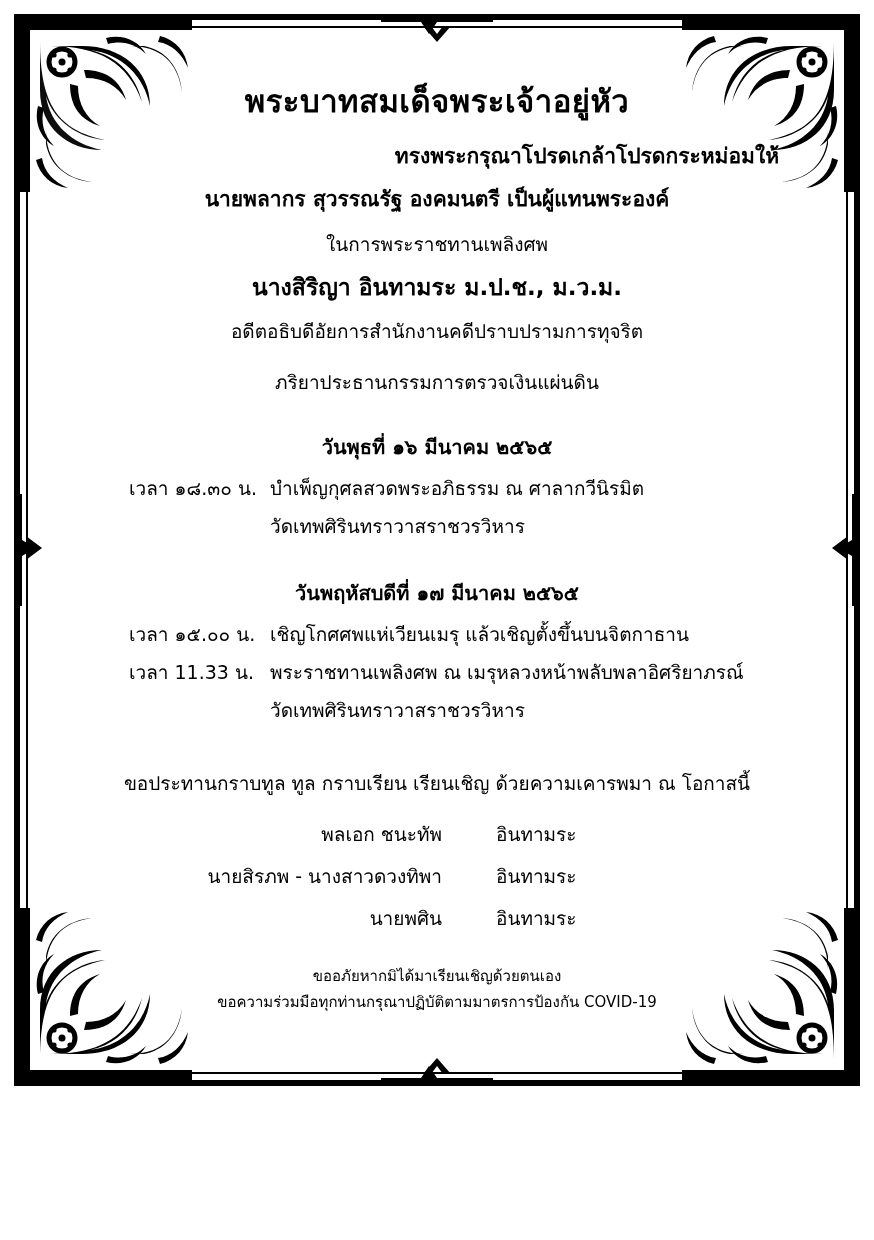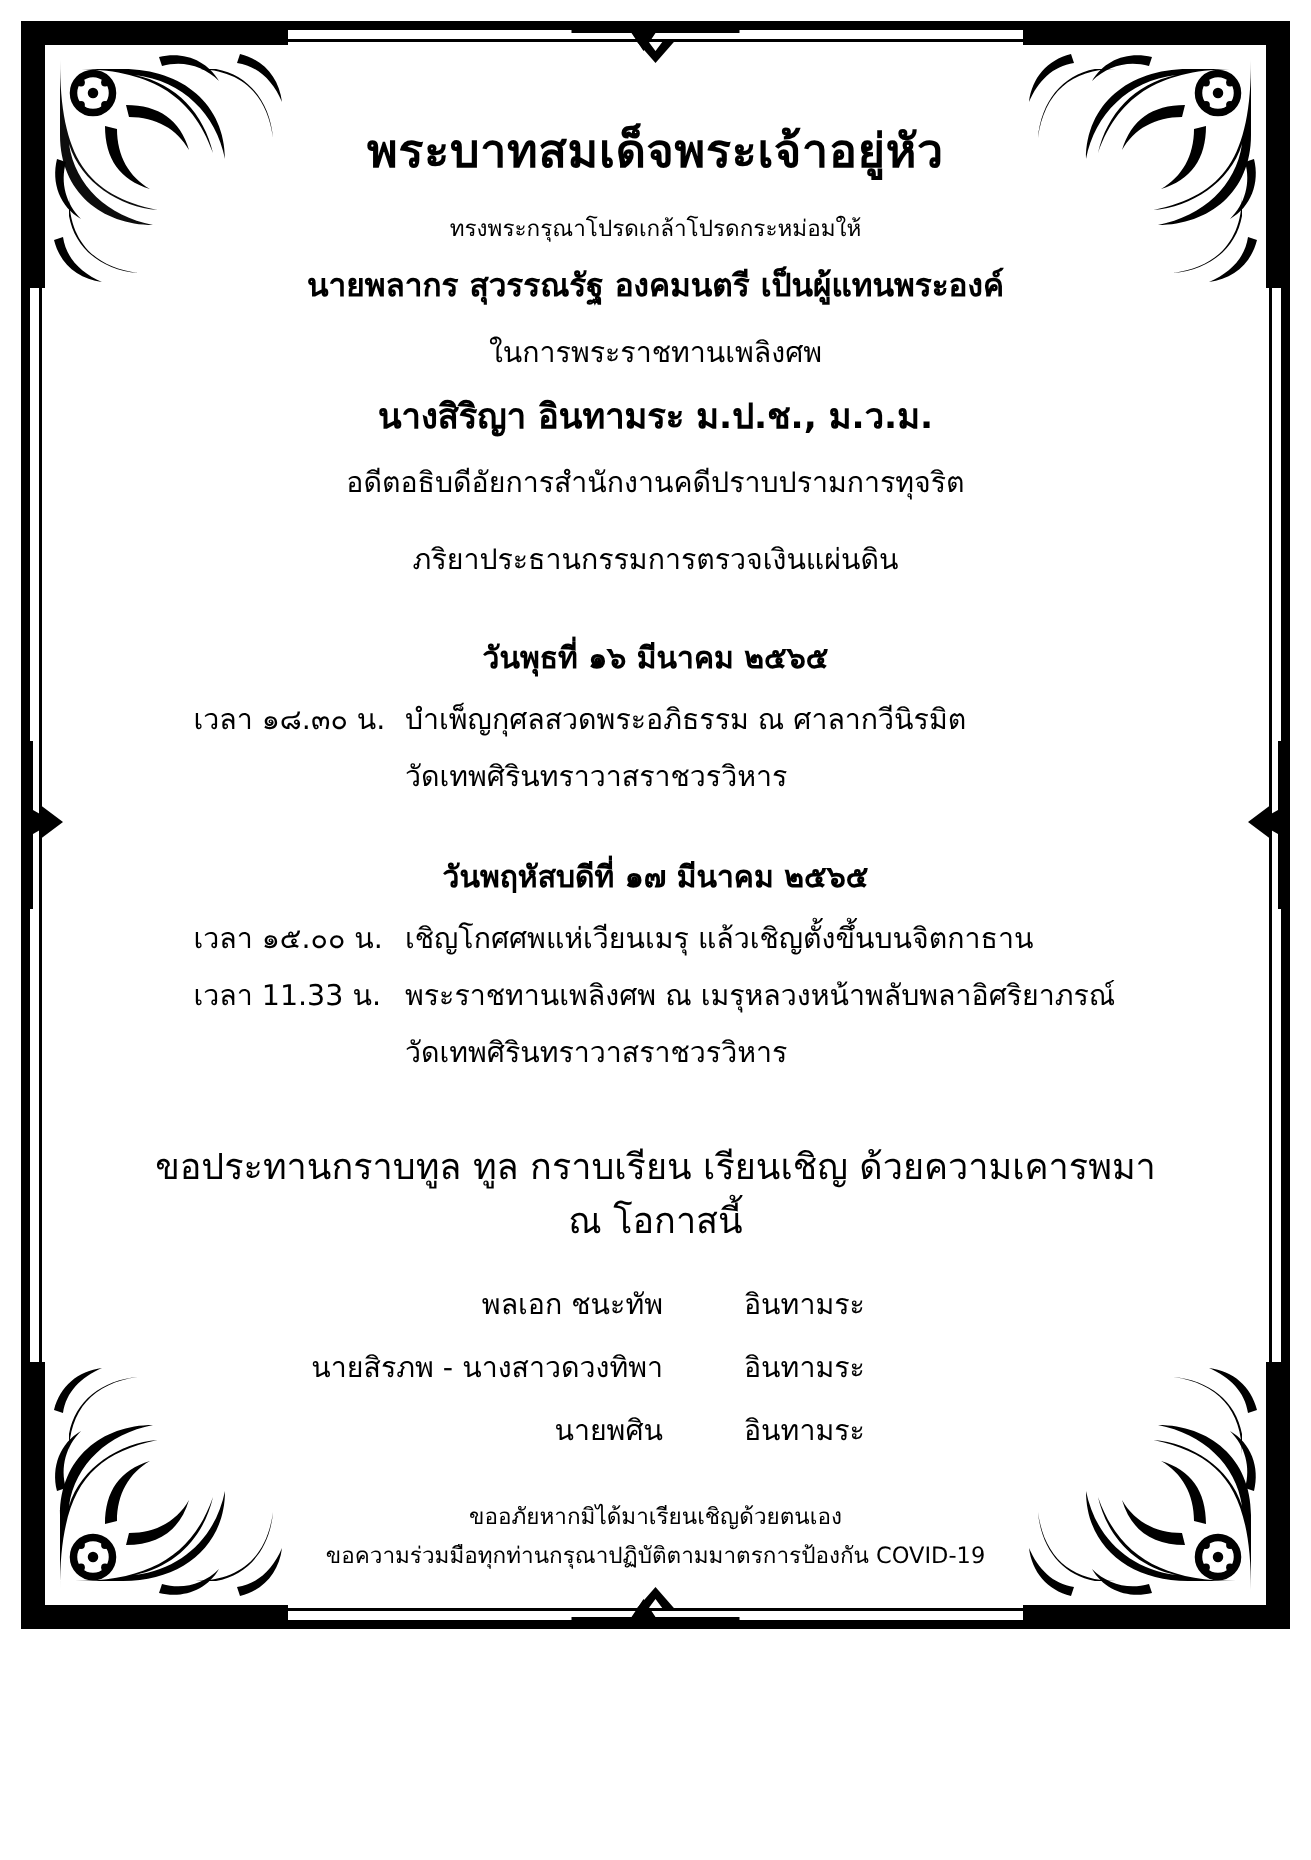--- a/index.html
+++ b/index.html
@@ -69,23 +69,24 @@
 
   .line { line-height: 1.5; }
 
   .l-royal {
     font-size: 31px;
     font-weight: bold;
     letter-spacing: 0.5px;
     margin-bottom: 16px;
   }
   .l-grant {
-    font-size: 15px;
-    font-weight: normal;
+    font-size: 21px;
+    font-weight: bold;
     margin-bottom: 12px;
+    text-align: right;
   }
   .l-rep {
     font-size: 21px;
     font-weight: bold;
     margin-bottom: 14px;
   }
   .l-occasion {
     font-size: 19px;
     margin-bottom: 12px;
   }
@@ -127,21 +128,21 @@
     text-align: left;
   }
   .sched-cont {
     font-size: 19px;
     text-align: left;
     padding-left: 175px;
     margin-bottom: 8px;
   }
 
   .invite-line {
-    font-size: 24px;
+    font-size: 19px;
     margin-top: 44px;
     margin-bottom: 22px;
   }
 
   .host-row {
     display: flex;
     justify-content: center;
     font-size: 19px;
     margin-bottom: 12px;
     gap: 28px;

